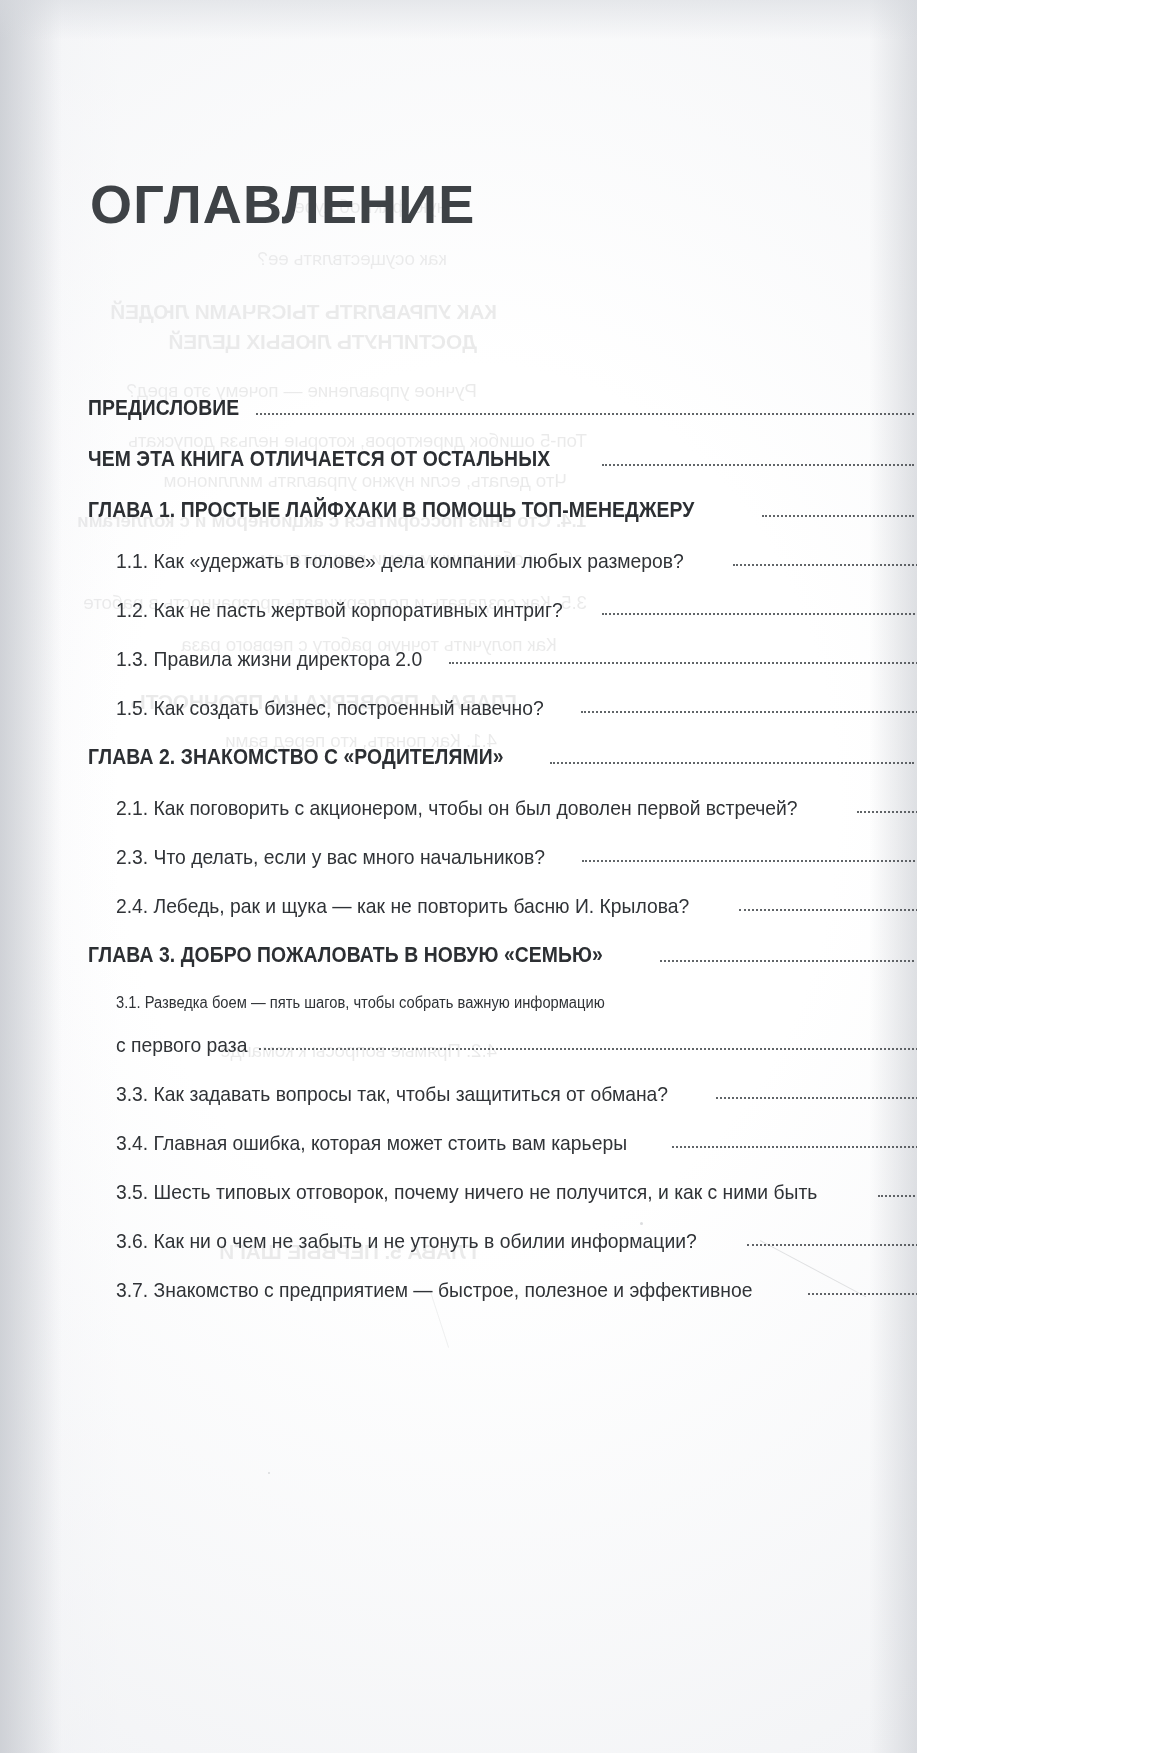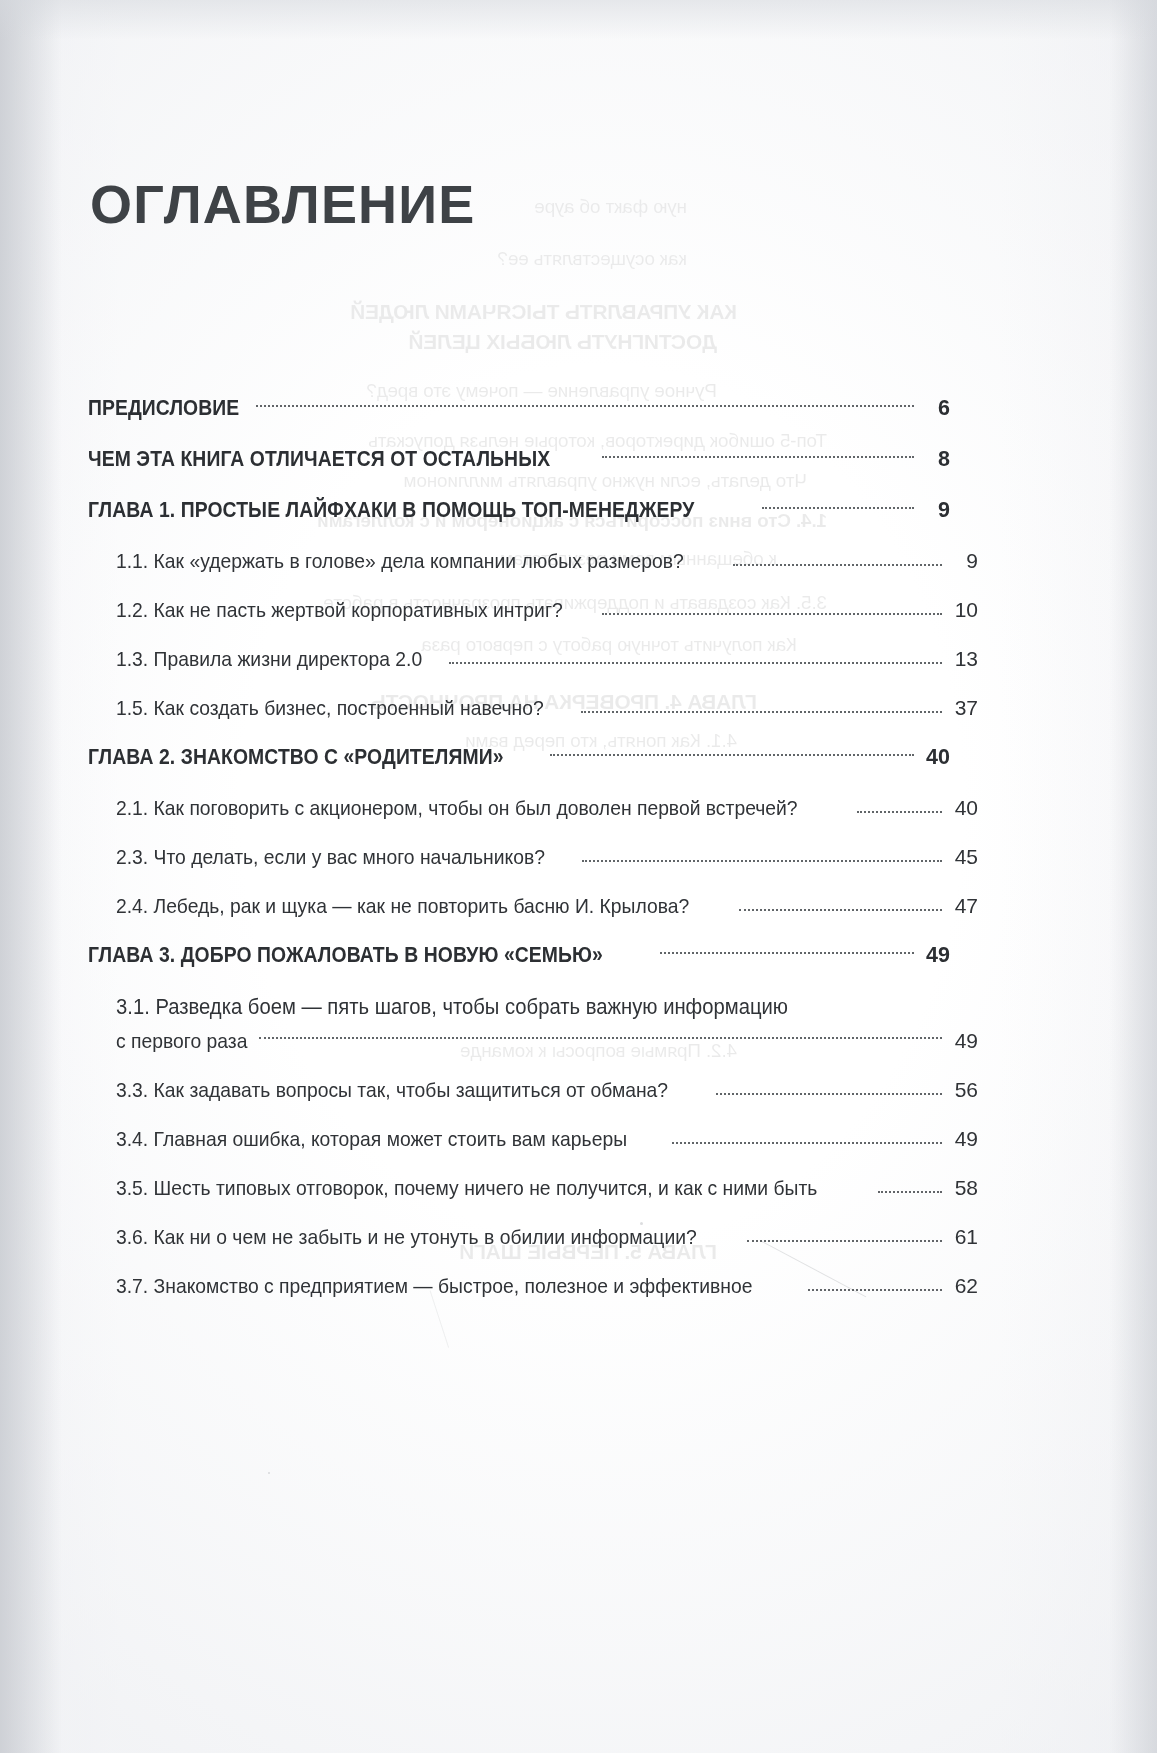--- a/index.html
+++ b/index.html
@@ -5,21 +5,21 @@
   html, body {
     margin: 0;
     padding: 0;
     background: #ffffff;
   }
   body {
     font-family: "Liberation Sans", sans-serif;
   }
   .page {
     position: relative;
-    width: 1157px;
+    width: 917px;
     height: 1753px;
     overflow: hidden;
     background:
       linear-gradient(90deg, #f2f3f5 0px, #fcfcfd 55px, #ffffff 120px, #ffffff 1000px, #fbfbfc 1120px, #f4f5f7 1157px);
   }
   
   .paper-tint {
     position: absolute;
     inset: 0;
     background:
@@ -122,46 +122,45 @@
   }
 
   
   .level-1 {
     font-size: 21.5px;
     font-weight: 700;
     letter-spacing: 0.1px;
     color: #2c2f33;
     margin-bottom: 26px;
     text-transform: uppercase;
-    align-items: center;
   }
   .level-1 .entry-text { transform: scaleX(0.9); transform-origin: left bottom; }
   .level-1 .page-num { font-size: 21.5px; font-weight: 700; min-width: 30px; }
   .level-1 .leader { border-bottom-width: 2.4px; margin-bottom: 6px; }
 
   
   .level-2 {
     font-size: 21px;
     font-weight: 400;
     color: #303337;
     margin-bottom: 25px;
     padding-left: 28px;
   }
   .level-2 .entry-text { transform: scaleX(0.92); transform-origin: left bottom; }
   .level-2 .page-num { font-size: 21px; min-width: 30px; }
 
   
   .entry-wrap { margin-bottom: 25px; }
   .entry-wrap .entry { margin-bottom: 0; }
   .entry-first-line {
-    font-size: 22px;
+    font-size: 16px;
     color: #303337;
     padding-left: 28px;
     white-space: nowrap;
-    margin-bottom: 9px;
+    margin-bottom: 21px;
   }
   .entry-first-line span { display: inline-block; transform: scaleX(0.92); transform-origin: left bottom; }
   .entry-cont { padding-left: 28px; }
 
   .gap-before-chapter { margin-top: 2px; }
 
   
   .speckle {
     position: absolute;
     background: rgba(140,144,150,0.30);
@@ -268,21 +267,21 @@
           <span class="leader"></span>
           <span class="page-num">47</span>
         </div>
         <div class="entry level-1 gap-before-chapter">
           <span class="entry-text">ГЛАВА 3. ДОБРО ПОЖАЛОВАТЬ В НОВУЮ «СЕМЬЮ»</span>
           <span class="leader"></span>
           <span class="page-num">49</span>
         </div>
         <div class="entry-wrap">
           <div class="entry-first-line"><span>3.1. Разведка боем — пять шагов, чтобы собрать важную информацию</span></div>
-          <div class="entry level-2 entry-cont" style="padding-left: 28px; align-items: center;">
+          <div class="entry level-2 entry-cont" style="padding-left: 28px;">
             <span class="entry-text">с первого раза</span>
             <span class="leader"></span>
             <span class="page-num">49</span>
           </div>
         </div>
         <div class="entry level-2">
           <span class="entry-text">3.3. Как задавать вопросы так, чтобы защититься от обмана?</span>
           <span class="leader"></span>
           <span class="page-num">56</span>
         </div>

